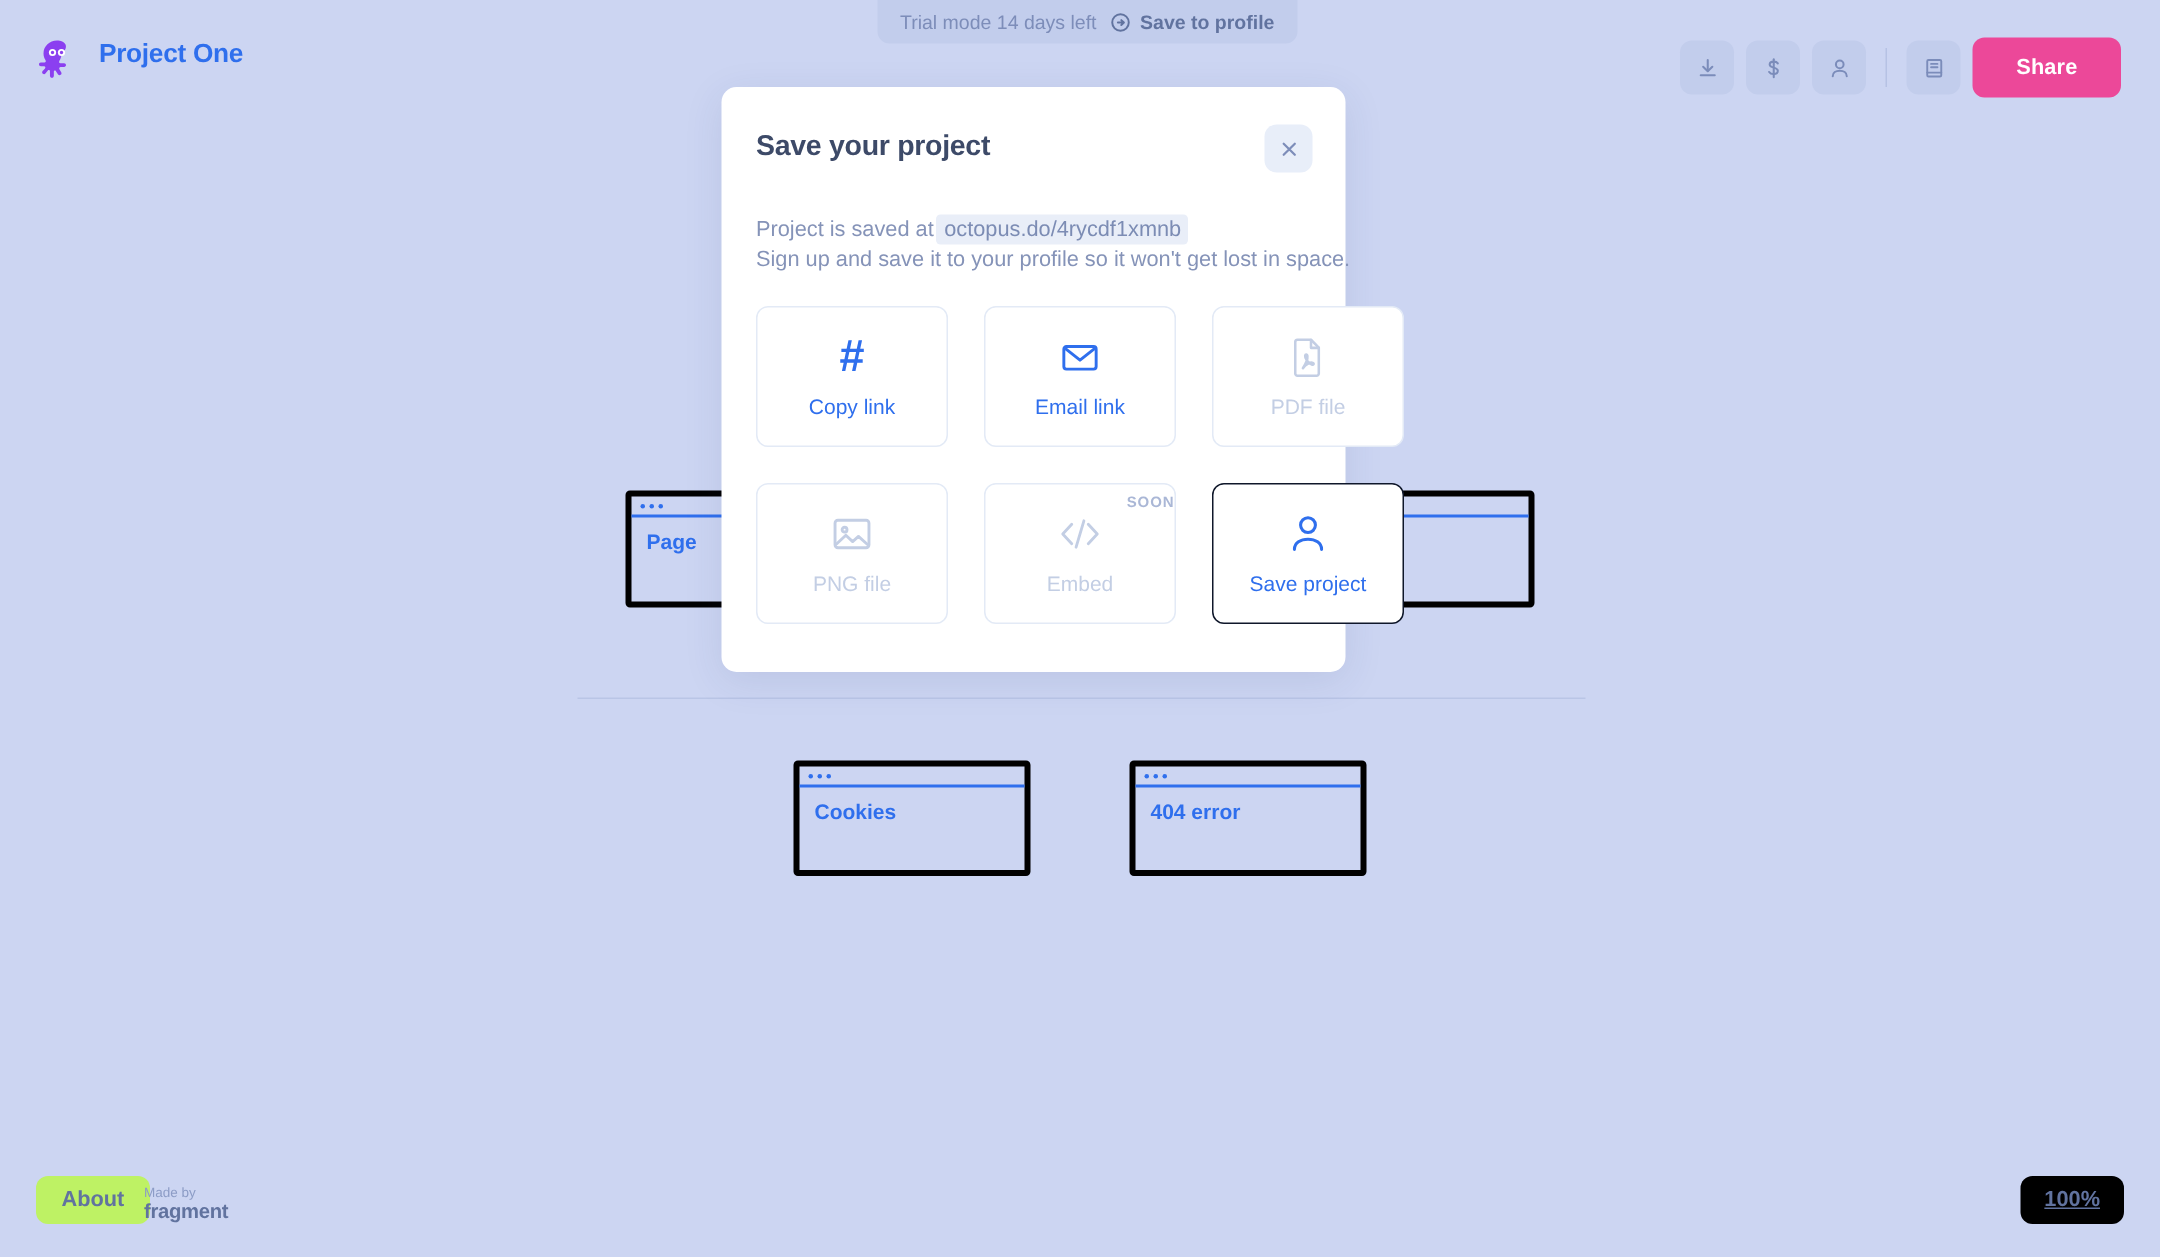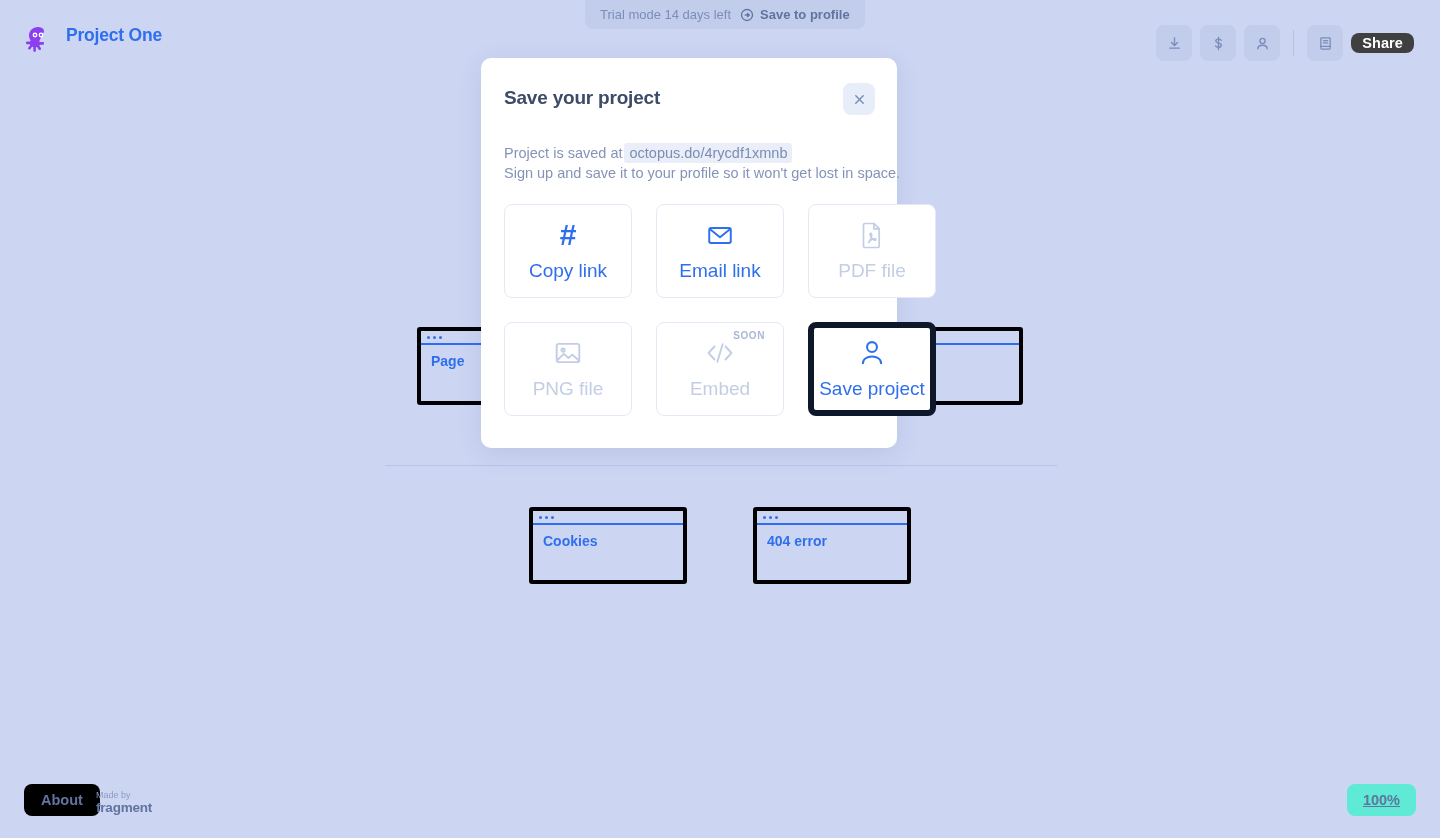--- a/index.html
+++ b/index.html
@@ -45,22 +45,22 @@
     display: flex; align-items: center; gap: 8px;
   }
   .tool-btn {
     width: 36px; height: 36px; border-radius: 8px;
     background: #c2cdec;
     display: flex; align-items: center; justify-content: center;
     color: #7b8cba; cursor: pointer; border: none;
   }
   .tool-divider { width: 1px; height: 26px; background: #b6c2e4; margin: 0 5px; }
   .share-btn {
-    height: 20px; padding: 0 11px; border-radius: 8px;
-    background: #404040; color: #fff; border: none;
+    height: 40px; padding: 0 29px; border-radius: 8px;
+    background: #ec4899; color: #fff; border: none;
     font-size: 14.5px; font-weight: bold; letter-spacing: .1px;
     display: flex; align-items: center; cursor: pointer;
     font-family: "Liberation Sans", sans-serif;
   }
 
   
   .canvas { position: absolute; inset: 0; }
   .divider-line {
     position: absolute; left: 385px; top: 465px; width: 672px; height: 1px;
     background: #b9c5e6;
@@ -79,32 +79,32 @@
   .node-title {
     padding: 8px 10px 0 10px;
     font-size: 14px; font-weight: bold; color: #2f6fed;
   }
 
   
   .bottombar { position: absolute; left: 0; bottom: 0; width: 1440px; height: 60px; }
   .about-btn {
     position: absolute; left: 24px; bottom: 22px;
     height: 32px; padding: 0 17px; border-radius: 8px;
-    background: #000000; color: #61739f;
+    background: #bef264; color: #61739f;
     font-size: 14.5px; font-weight: bold; border: none; cursor: pointer;
     display: flex; align-items: center;
     font-family: "Liberation Sans", sans-serif;
   }
   .madeby { position: absolute; left: 96px; bottom: 22px; line-height: 1.15; }
   .madeby-small { font-size: 9px; color: #8c9cc6; display: block; }
   .madeby-brand { font-size: 13.5px; font-weight: bold; color: #61739f; display: block; letter-spacing: -0.2px; }
   .zoom-pill {
     position: absolute; right: 24px; bottom: 22px;
     height: 32px; padding: 0 16px; border-radius: 8px;
-    background: #5eead4; color: #61739f;
+    background: #000000; color: #61739f;
     font-size: 14.5px; font-weight: bold;
     display: flex; align-items: center; cursor: pointer; text-decoration: underline;
   }
 
   
   .modal {
     position: absolute; left: 481px; top: 58px;
     width: 416px; height: 390px;
     background: #ffffff; border-radius: 10px;
     box-shadow: 0 6px 26px rgba(40,60,120,0.10);
@@ -136,28 +136,28 @@
     gap: 24px 24px;
   }
   .opt {
     position: relative;
     width: 128px; height: 94px; border-radius: 8px;
     border: 1px solid #e3eaf6; background: #fff;
     display: flex; flex-direction: column; align-items: center; justify-content: center;
     gap: 10px; cursor: pointer;
   }
   .opt .ico { display: flex; align-items: center; justify-content: center; height: 30px; }
-  .opt .lbl { font-size: 19px; }
+  .opt .lbl { font-size: 14px; }
   .opt.active-blue { color: #2f6fed; }
   .opt.active-blue .lbl { color: #2f6fed; }
   .opt.disabled { color: #c3cee4; cursor: default; }
   .opt.disabled .lbl { color: #c3cee4; }
-  .opt.outlined { border: 6px solid #0f172a; }
+  .opt.outlined { border: 1px solid #0f172a; }
   .soon-badge {
-    position: absolute; right: 18px; top: 7px;
+    position: absolute; right: 0; top: 7px;
     font-size: 10px; font-weight: bold; letter-spacing: .6px; color: #aab7d6;
   }
   .hash { font-size: 30px; font-weight: bold; color: #2f6fed; line-height: 1; }
 </style>
 </head>
 <body>
 
 <div id="app">
 
   <div class="canvas">

